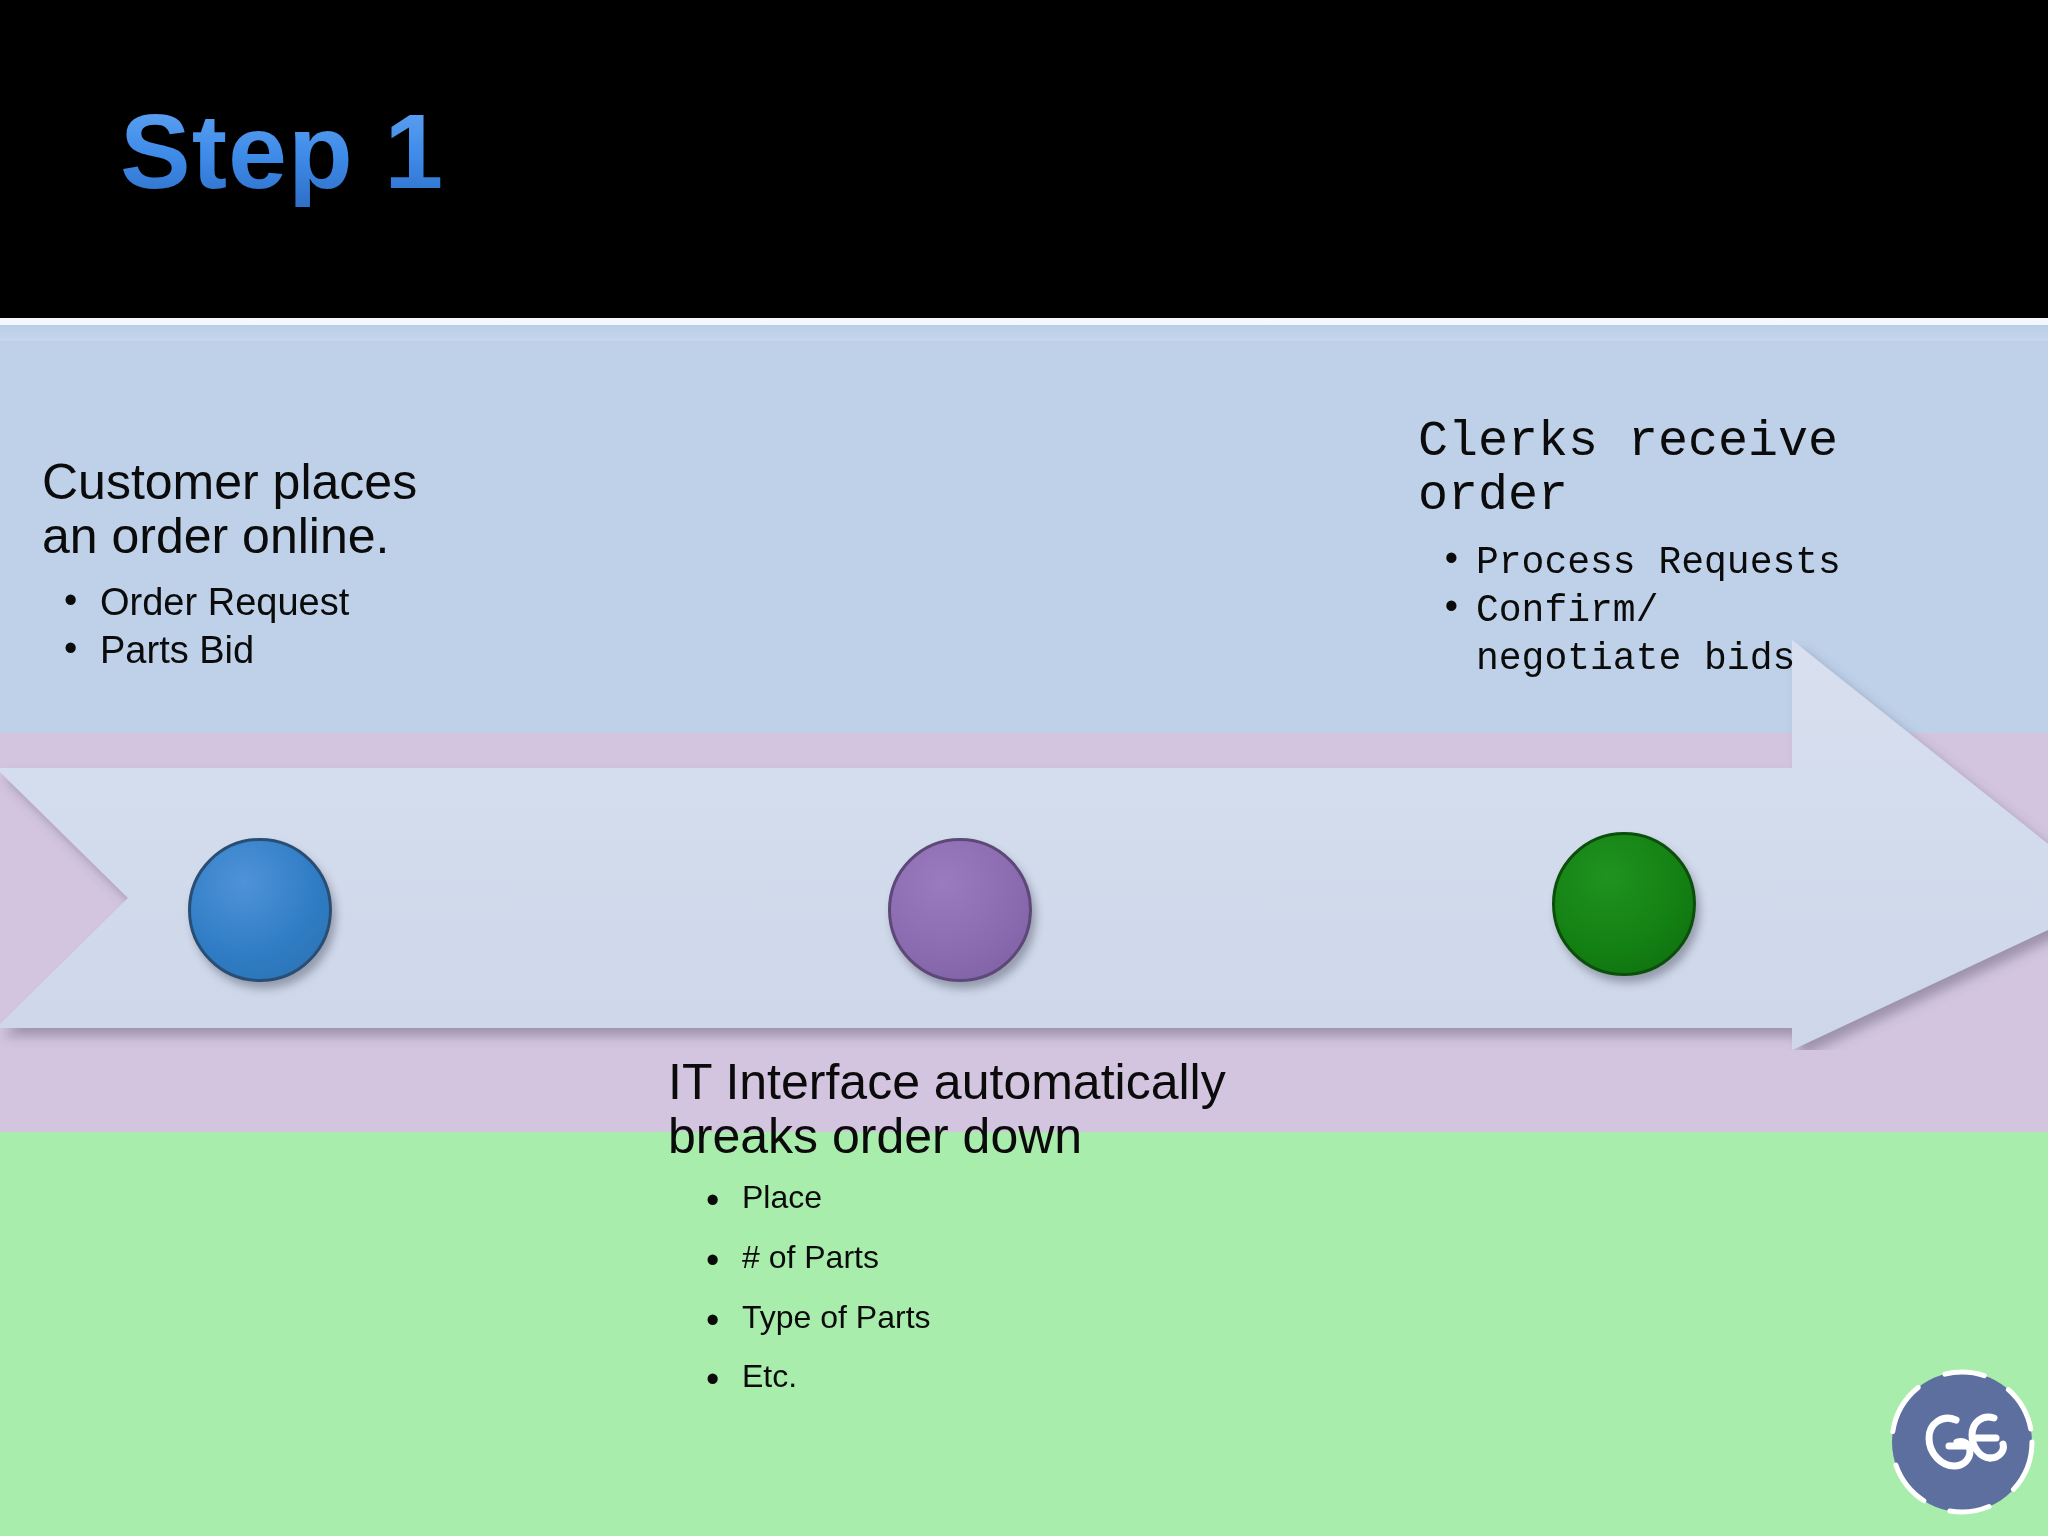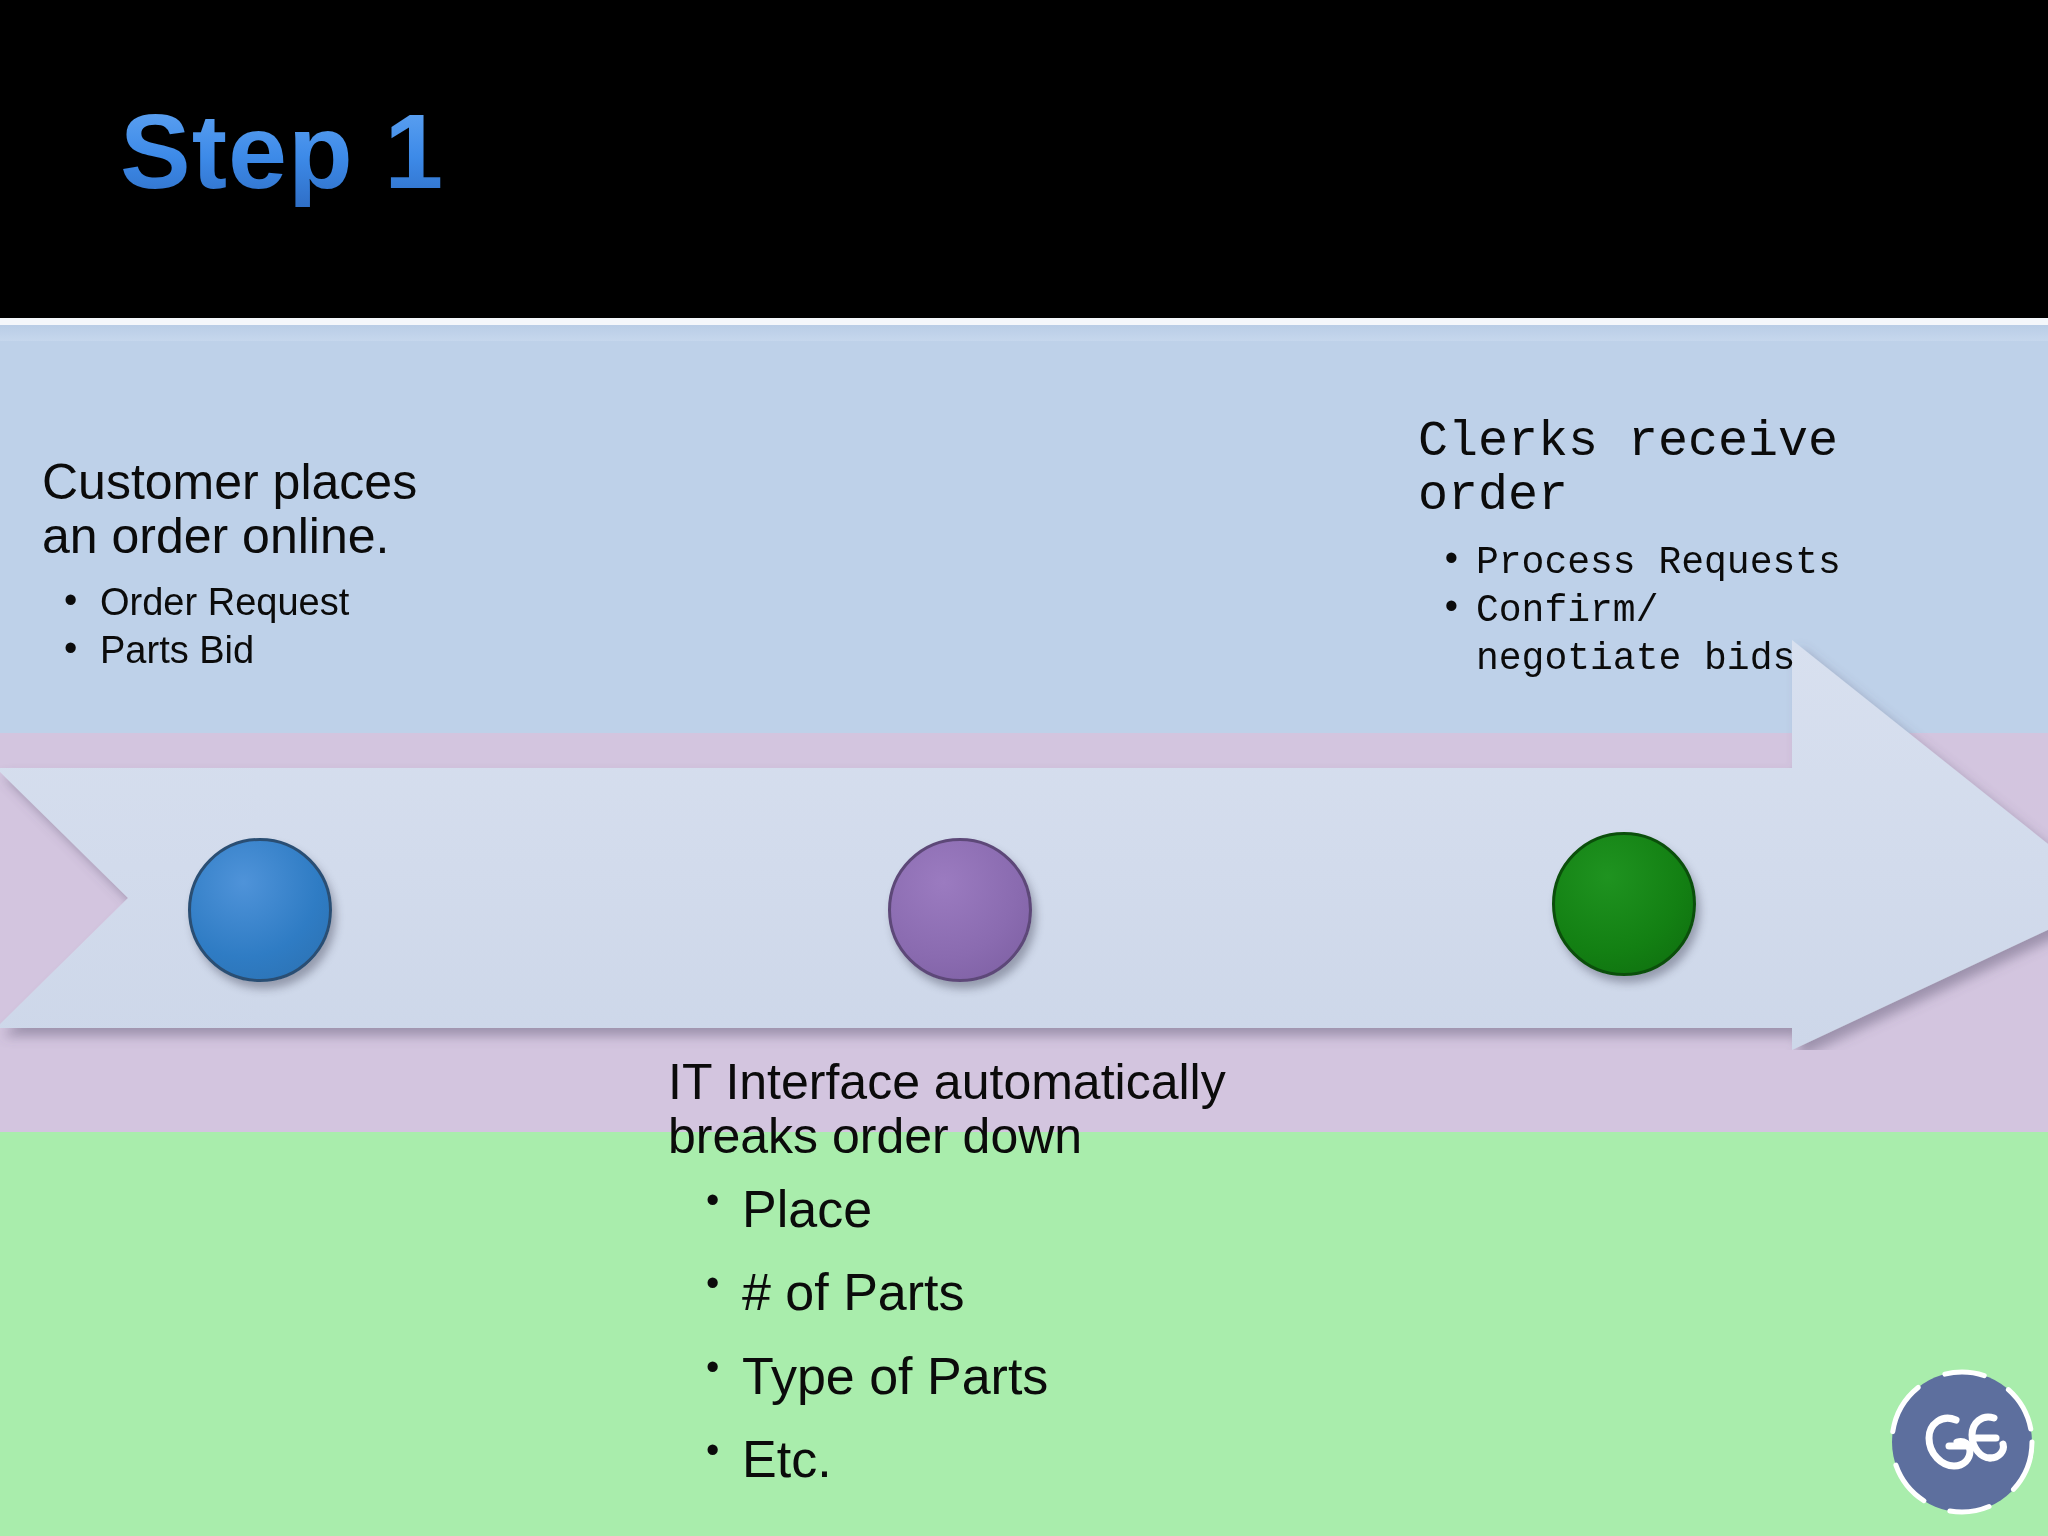--- a/index.html
+++ b/index.html
@@ -139,21 +139,21 @@
     top: -2px;
     font-size: 38px;
     line-height: 1.26;
   }
 
   .block-left  { left: 42px;   top: 455px;  width: 520px; }
   .block-right { left: 1418px; top: 415px;  width: 520px; font-family: Liberation Mono, monospace; }
   .block-center{ left: 668px;  top: 1055px; width: 760px; }
   .block-center .head { margin-bottom: 4px; }
   .block-center ul.bullets { padding-left: 16px; }
-  .block-center ul.bullets li { font-size: 52px; line-height: 1.18; padding-bottom: 22px; }
+  .block-center ul.bullets li { font-size: 32px; line-height: 1.18; padding-bottom: 22px; }
 
   
   .ge-logo {
     position: absolute;
     left: 1886px;
     top: 1366px;
     width: 152px;
     height: 152px;
   }
   .ge-logo svg { display: block; }

